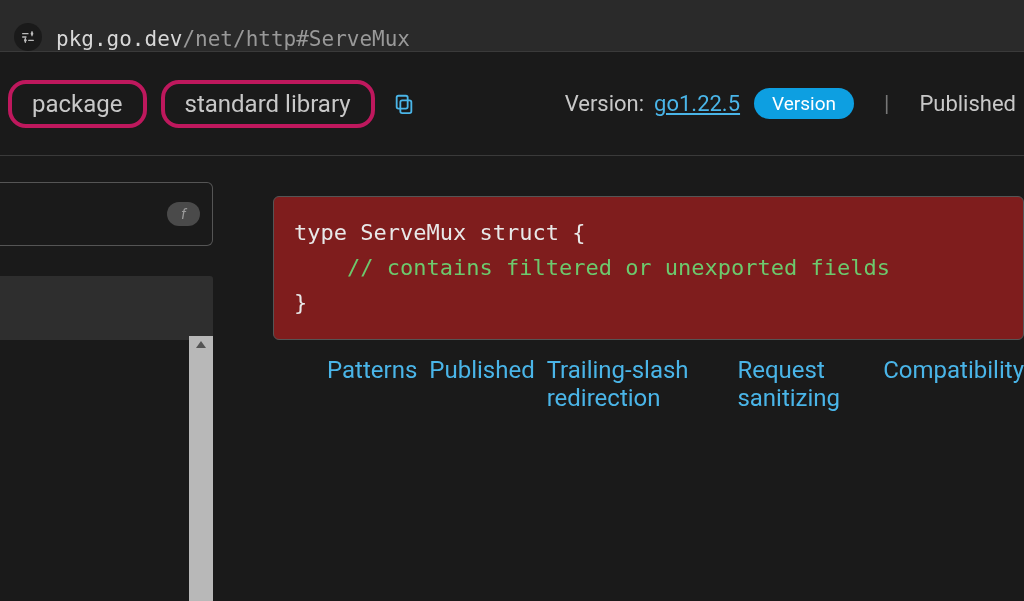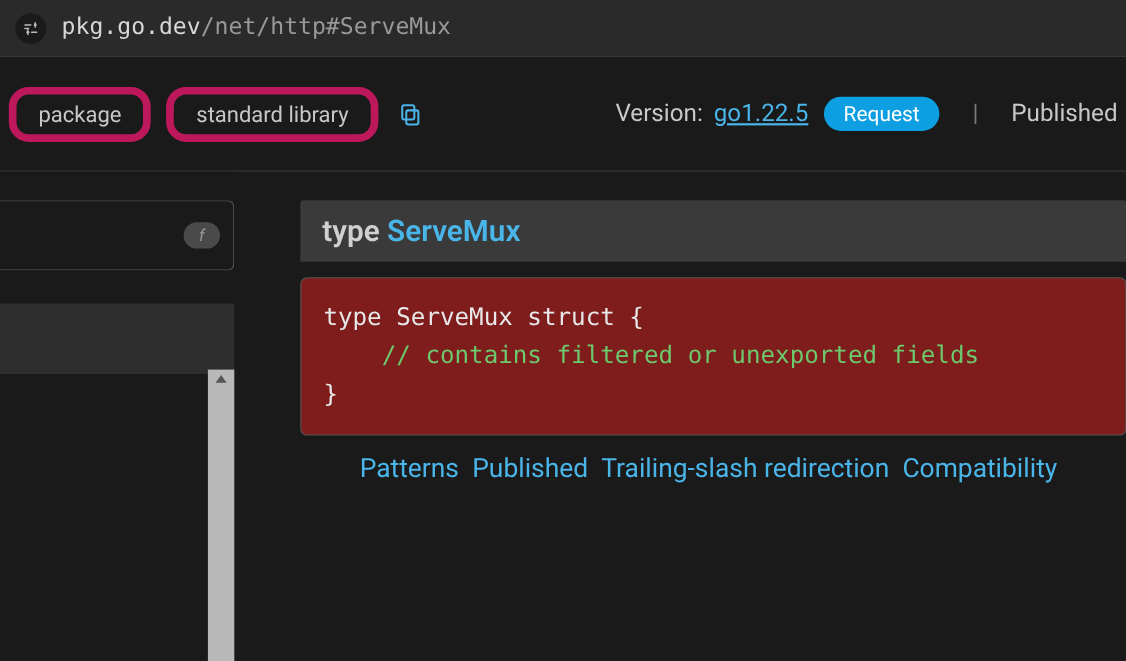--- a/index.html
+++ b/index.html
@@ -12,22 +12,22 @@
       height: 601px;
       background: #1a1a1a;
       font-family: -apple-system, BlinkMacSystemFont, "Segoe UI", Roboto, sans-serif;
       color: #d0d0d0;
       overflow: hidden;
     }
     .address-bar {
       height: 52px;
       background: #2a2a2a;
       display: flex;
-      align-items: flex-start;
-      padding: 12px 14px;
+      align-items: flex-end;
+      padding: 0 14px;
       border-bottom: 1px solid #3a3a3a;
     }
     .site-settings-icon {
       width: 28px;
       height: 28px;
       background: #1a1a1a;
       border-radius: 14px;
       display: flex;
       align-items: center;
       justify-content: center;
@@ -48,24 +48,24 @@
     }
     .header-row {
       height: 104px;
       display: flex;
       align-items: center;
       padding: 0 8px;
       border-bottom: 1px solid #3a3a3a;
       background: #1a1a1a;
     }
     .badge {
-      border: 7px solid #be185d;
+      border: 4px solid #be185d;
       border-radius: 18px;
       padding: 6px 20px;
-      font-size: 20px;
+      font-size: 24px;
       color: #c8c8c8;
       margin-right: 14px;
       background: transparent;
     }
     .copy-icon {
       width: 22px;
       height: 22px;
       margin-left: 4px;
       stroke: #4ab5e8;
       fill: none;
@@ -223,50 +223,46 @@
   <span class="badge">package</span>
   <span class="badge">standard library</span>
   <svg class="copy-icon" viewBox="0 0 24 24">
     <rect x="8" y="8" width="12" height="14" rx="2"></rect>
     <rect x="4" y="3" width="12" height="14" rx="2"></rect>
   </svg>
   <div class="spacer"></div>
   <div class="version-block">
     <span class="version-label">Version:</span>
     <span class="version-value">go1.22.5</span>
-    <span class="latest-pill">Request</span>
+    <span class="latest-pill">Version</span>
     <span class="divider">|</span>
     <span class="published-label">Published</span>
   </div>
 </div>
 
 <div class="content-area">
   <div class="sidebar">
     <div class="sidebar-top-box">
       <span class="f-pill">f</span>
     </div>
     <div class="sidebar-band"></div>
     <div class="scrollbar-track">
       <div class="scrollbar-arrow"></div>
     </div>
   </div>
 
   <div class="main-content">
-    <div class="type-header">
-      <span class="kw">type</span>
-      <span> </span>
-      <span class="typename">ServeMux</span>
-    </div>
 
     <div class="code-block">
       <div>type ServeMux struct {</div>
       <div class="comment" style="white-space: pre;">    // contains filtered or unexported fields</div>
       <div>}</div>
     </div>
 
     <div class="links-list">
       <a href="#">Patterns</a>
       <a href="#">Published</a>
       <a href="#">Trailing-slash redirection</a>
+      <a href="#">Request sanitizing</a>
       <a href="#">Compatibility</a>
     </div>
   </div>
 </div>
 
 </body></html>

